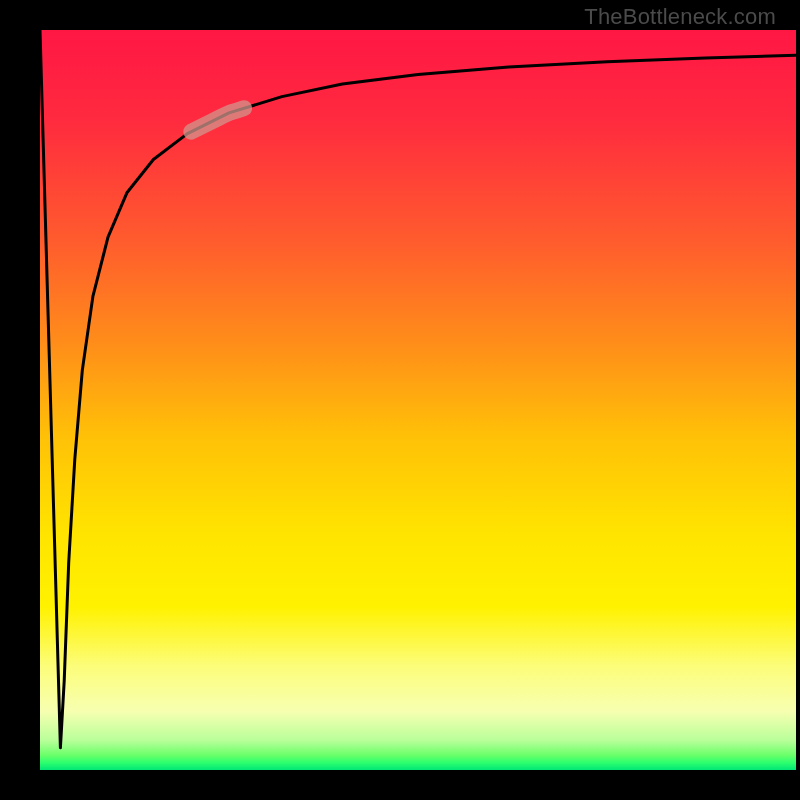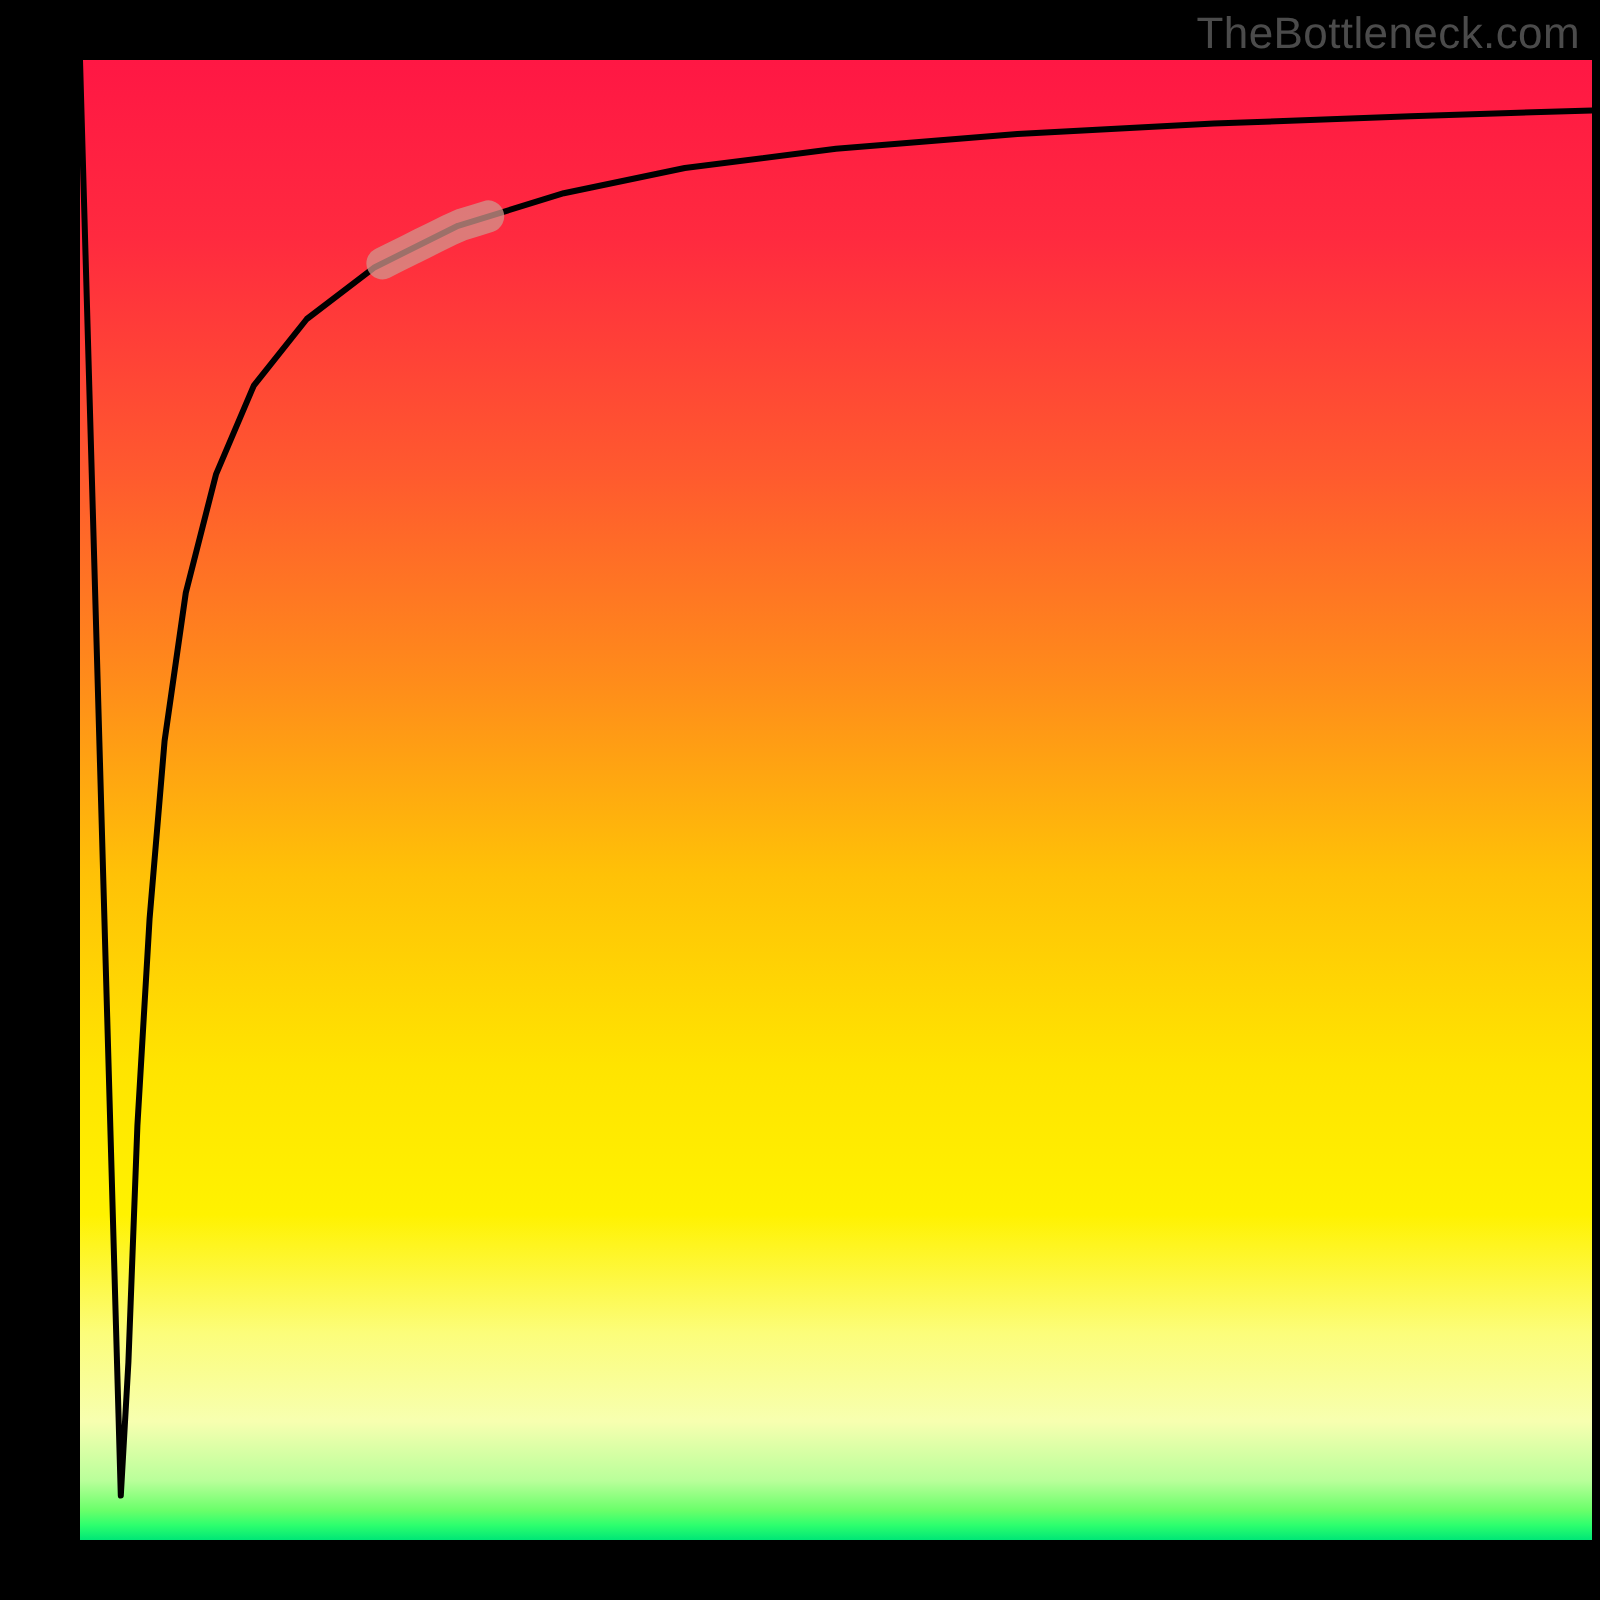--- a/index.html
+++ b/index.html
@@ -44,21 +44,21 @@
     position: absolute;
     left: 40px;
     top: 30px;
     width: 756px;
     height: 740px;
     pointer-events: none;
   }
   .watermark {
     position: absolute;
     top: 4px;
-    right: 10px;
+    right: 24px;
     color: #4b4b4b;
     font-size: 22px;
     font-weight: 500;
     letter-spacing: 0.2px;
     user-select: none;
   }
 </style>
 </head>
 <body>
 

